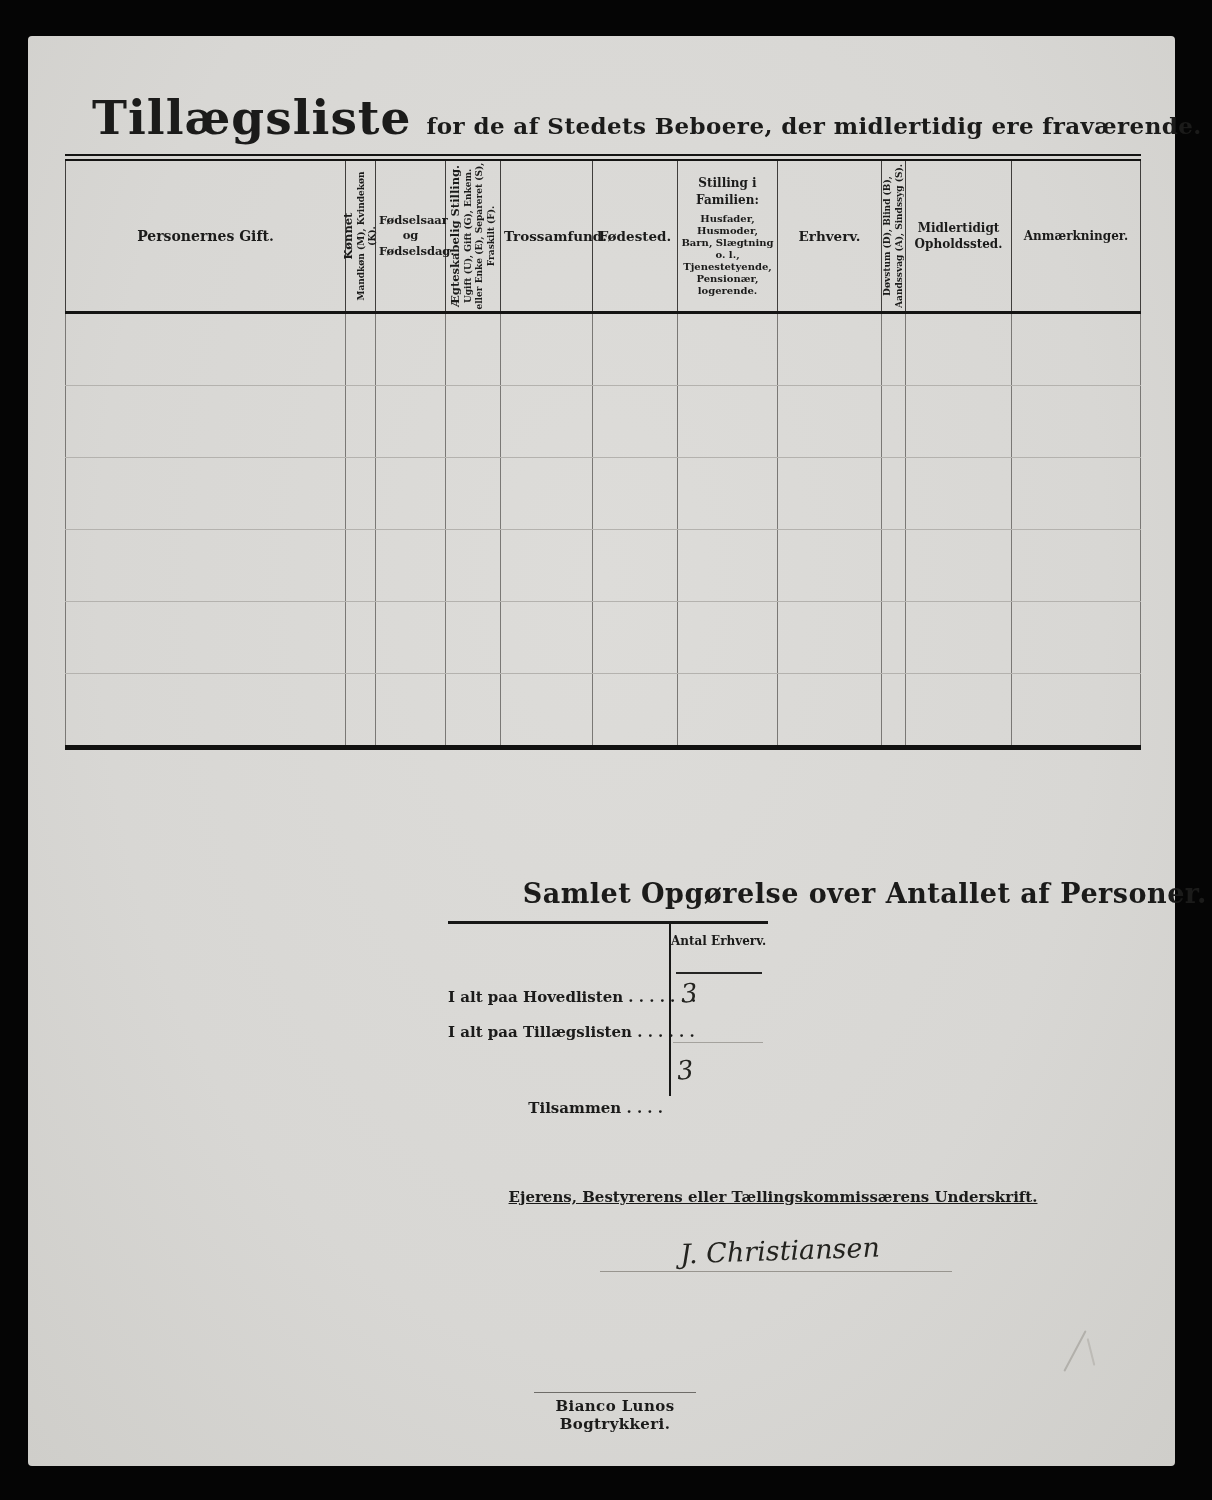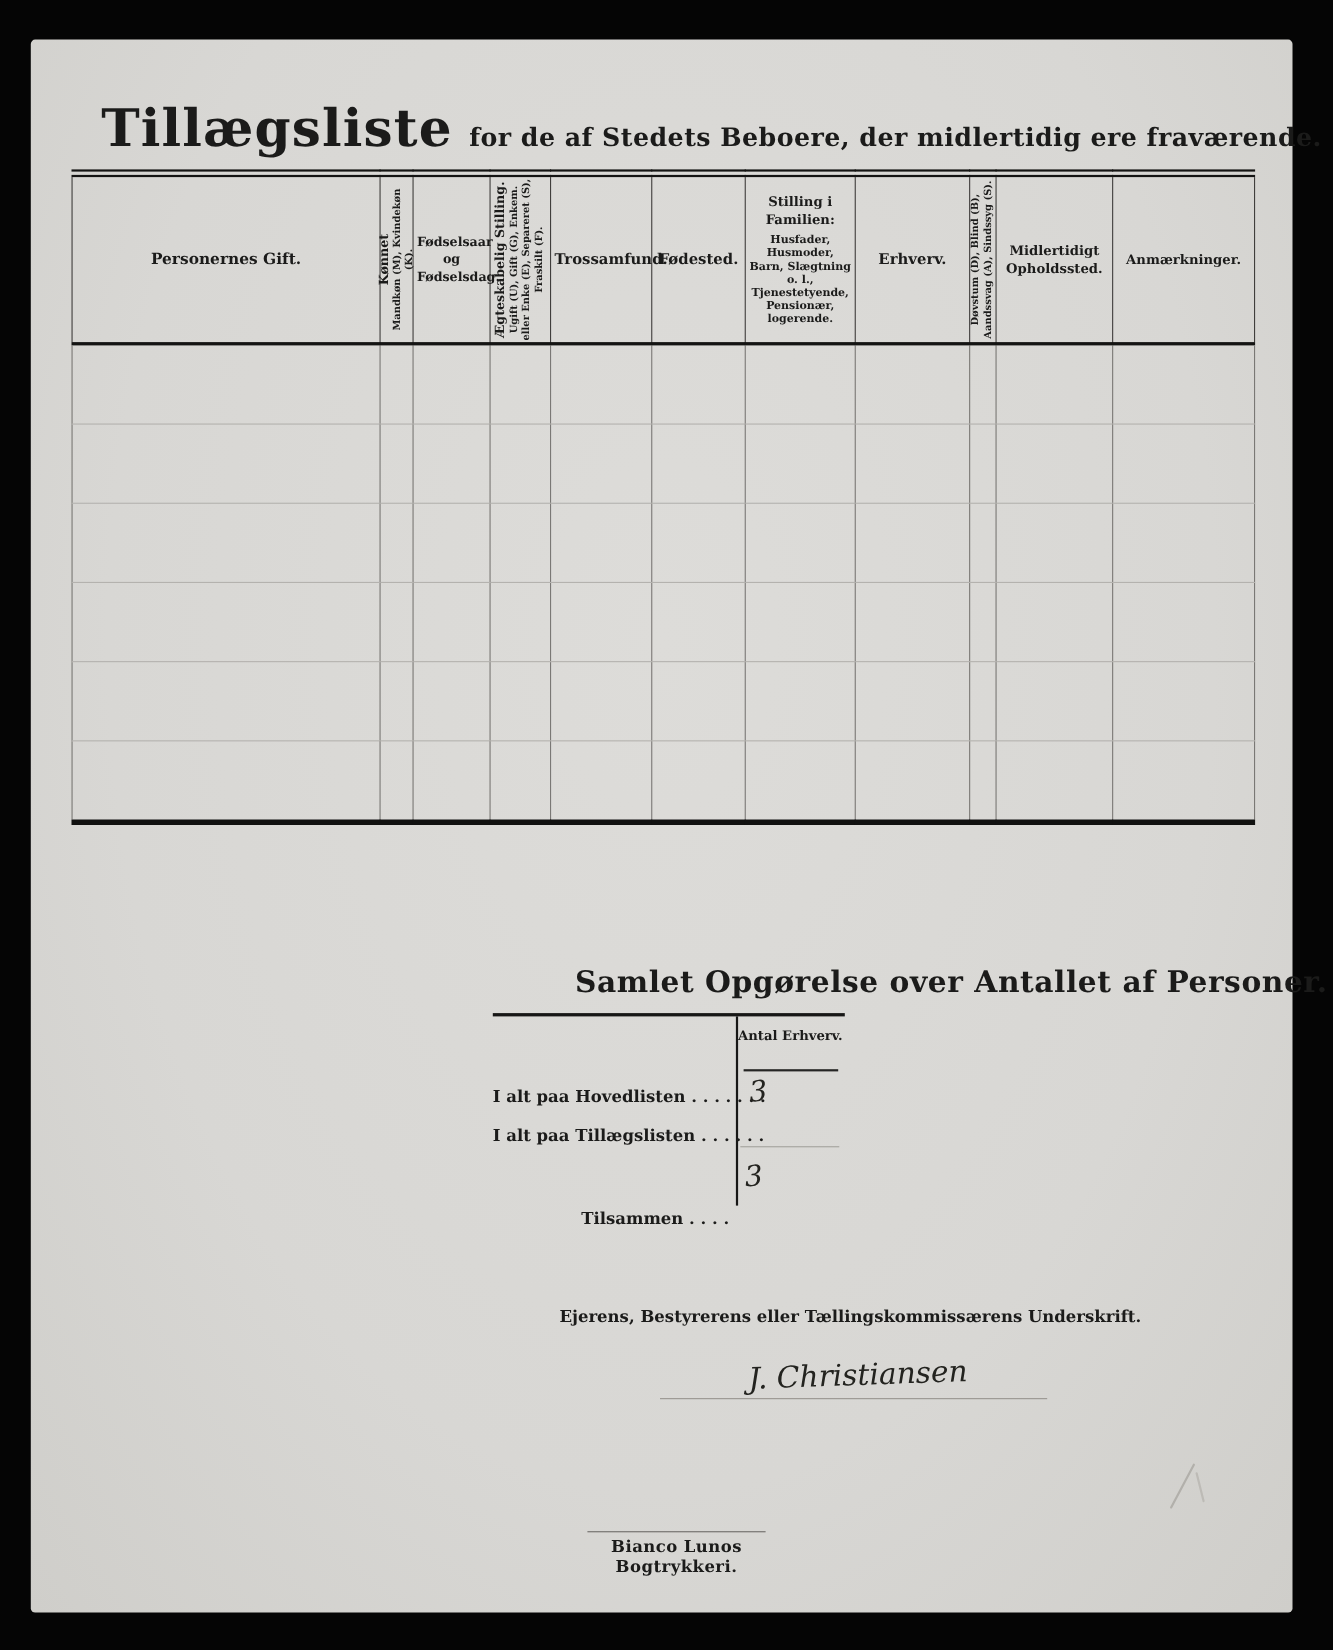--- a/index.html
+++ b/index.html
@@ -54,21 +54,21 @@
   .mini-vline   { position:absolute; left:221px; top:0; width:2px; height:172px; background:#171716; }
   .mini-colhead { position:absolute; left:221px; top:10px; width:99px; text-align:center; font-size:12px; font-weight:bold; line-height:1.3; }
   .mini-colrule { position:absolute; left:228px; top:48px; width:86px; height:2px; background:#252524; }
   .mini-label { position:absolute; left:0; width:215px; text-align:right; font-size:15px; font-weight:bold; white-space:nowrap; }
   .l1 { top:64px; } .l2 { top:99px; } .l3 { top:142px;margin-top:33px; }
   .mini-faint { position:absolute; left:225px; top:118px; width:90px; height:1px; background:#a4a29d; }
   .hand { font-style:italic; color:#23231f; }
   .mini-value { position:absolute; font-size:26px; transform:rotate(-5deg); }
   .v1 { left:233px; top:54px; } .v3 { left:229px; top:131px; }
   
-  .sig-caption { position:absolute; left:430px; top:1152px; width:630px; text-align:center; font-size:15px; font-weight:bold; }
+  .sig-caption { position:absolute; left:430px; top:1152px; width:630px; text-align:center; font-size:15px; font-weight:bold;text-decoration:underline; }
   .sig-line { position:absolute; left:572px; top:1235px; width:352px; height:1px; background:#98958f; }
   .sig-name { position:absolute; left:612px; top:1199px; width:280px; text-align:center; font-size:27px; transform:rotate(-2deg); }
   
   .footer { position:absolute; left:492px; top:1356px; width:190px; text-align:center; }
   .footer-rule { width:162px; height:1px; background:#6e6c68; margin:0 auto 4px; }
   .footer-text { font-size:15px; font-weight:bold; letter-spacing:0.4px; }
   
   .pen-mark  { position:absolute; left:1046px; top:1292px; width:2px; height:46px; background:#b2b0ab; transform:rotate(28deg); border-radius:2px; }
   .pen-mark2 { position:absolute; left:1062px; top:1302px; width:2px; height:28px; background:#bdbbb6; transform:rotate(-14deg); border-radius:2px; }
 </style>

